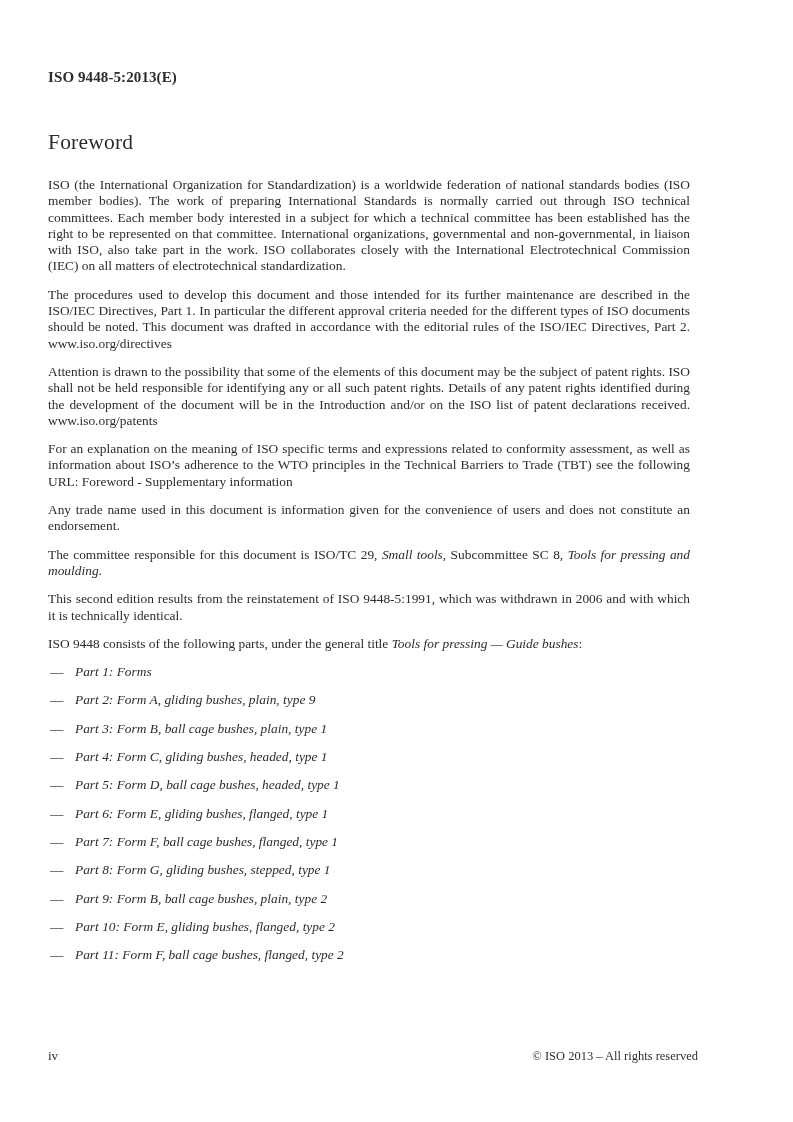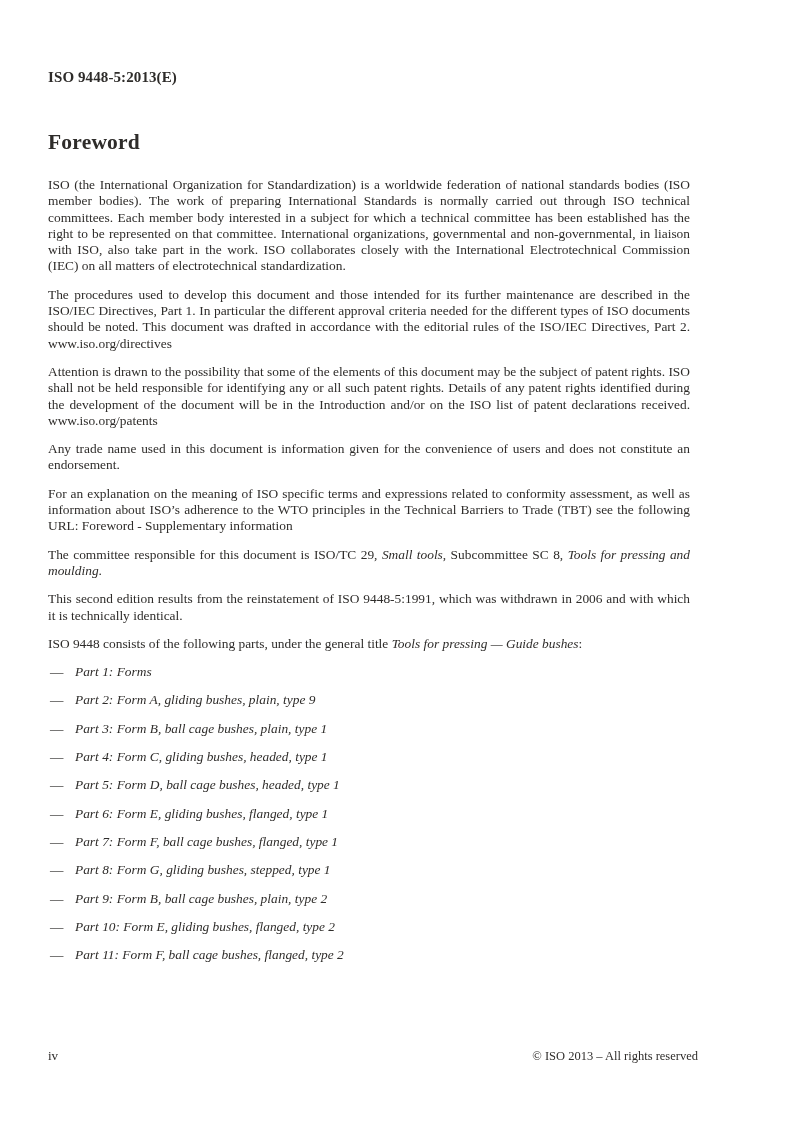--- a/index.html
+++ b/index.html
@@ -25,21 +25,21 @@
   }
   .doc-ref {
     margin-top: 69px;
     font-size: 15px;
     font-weight: 700;
     letter-spacing: 0.1px;
   }
   h1.title {
     margin: 44px 0 0 0;
     font-size: 21.5px;
-    font-weight: 700;
+    font-weight: 400;
     letter-spacing: 0.2px;
   }
   p.body-p {
     margin: 12px 8px 0 0;
     font-size: 13.4px;
     line-height: 16.3px;
     text-align: justify;
   }
   p.body-p.first {
     margin-top: 22px;
@@ -83,23 +83,23 @@
     <div class="doc-ref">ISO 9448-5:2013(E)</div>
 
     <h1 class="title">Foreword</h1>
 
     <p class="body-p first">ISO (the International Organization for Standardization) is a worldwide federation of national standards bodies (ISO member bodies). The work of preparing International Standards is normally carried out through ISO technical committees. Each member body interested in a subject for which a technical committee has been established has the right to be represented on that committee. International organizations, governmental and non-governmental, in liaison with ISO, also take part in the work. ISO collaborates closely with the International Electrotechnical Commission (IEC) on all matters of electrotechnical standardization.</p>
 
     <p class="body-p">The procedures used to develop this document and those intended for its further maintenance are described in the ISO/IEC Directives, Part 1.  In particular the different approval criteria needed for the different types of ISO documents should be noted.  This document was drafted in accordance with the editorial rules of the ISO/IEC Directives, Part 2.  www.iso.org/directives</p>
 
     <p class="body-p">Attention is drawn to the possibility that some of the elements of this document may be the subject of patent rights. ISO shall not be held responsible for identifying any or all such patent rights.  Details of any patent rights identified during the development of the document will be in the Introduction and/or on the ISO list of patent declarations received.  www.iso.org/patents</p>
 
+    <p class="body-p">For an explanation on the meaning of ISO specific terms and expressions related to conformity assessment, as well as information about ISO’s adherence to the WTO principles in the Technical Barriers to Trade (TBT) see the following URL:  Foreword - Supplementary information</p>
+
     <p class="body-p">Any trade name used in this document is information given for the convenience of users and does not constitute an endorsement.</p>
-
-    <p class="body-p">For an explanation on the meaning of ISO specific terms and expressions related to conformity assessment, as well as information about ISO’s adherence to the WTO principles in the Technical Barriers to Trade (TBT) see the following URL:  Foreword - Supplementary information</p>
 
     <p class="body-p"><span>The committee responsible for this document is ISO/TC 29, </span><span class="it">Small tools</span><span>, Subcommittee SC 8, </span><span class="it">Tools for pressing and moulding</span><span>.</span></p>
 
     <p class="body-p">This second edition results from the reinstatement of ISO 9448-5:1991, which was withdrawn in 2006 and with which it is technically identical.</p>
 
     <p class="body-p"><span>ISO 9448 consists of the following parts, under the general title </span><span class="it">Tools for pressing — Guide bushes</span><span>:</span></p>
 
     <div class="parts-list">
       <div class="li">
           <span class="dash">—</span>

